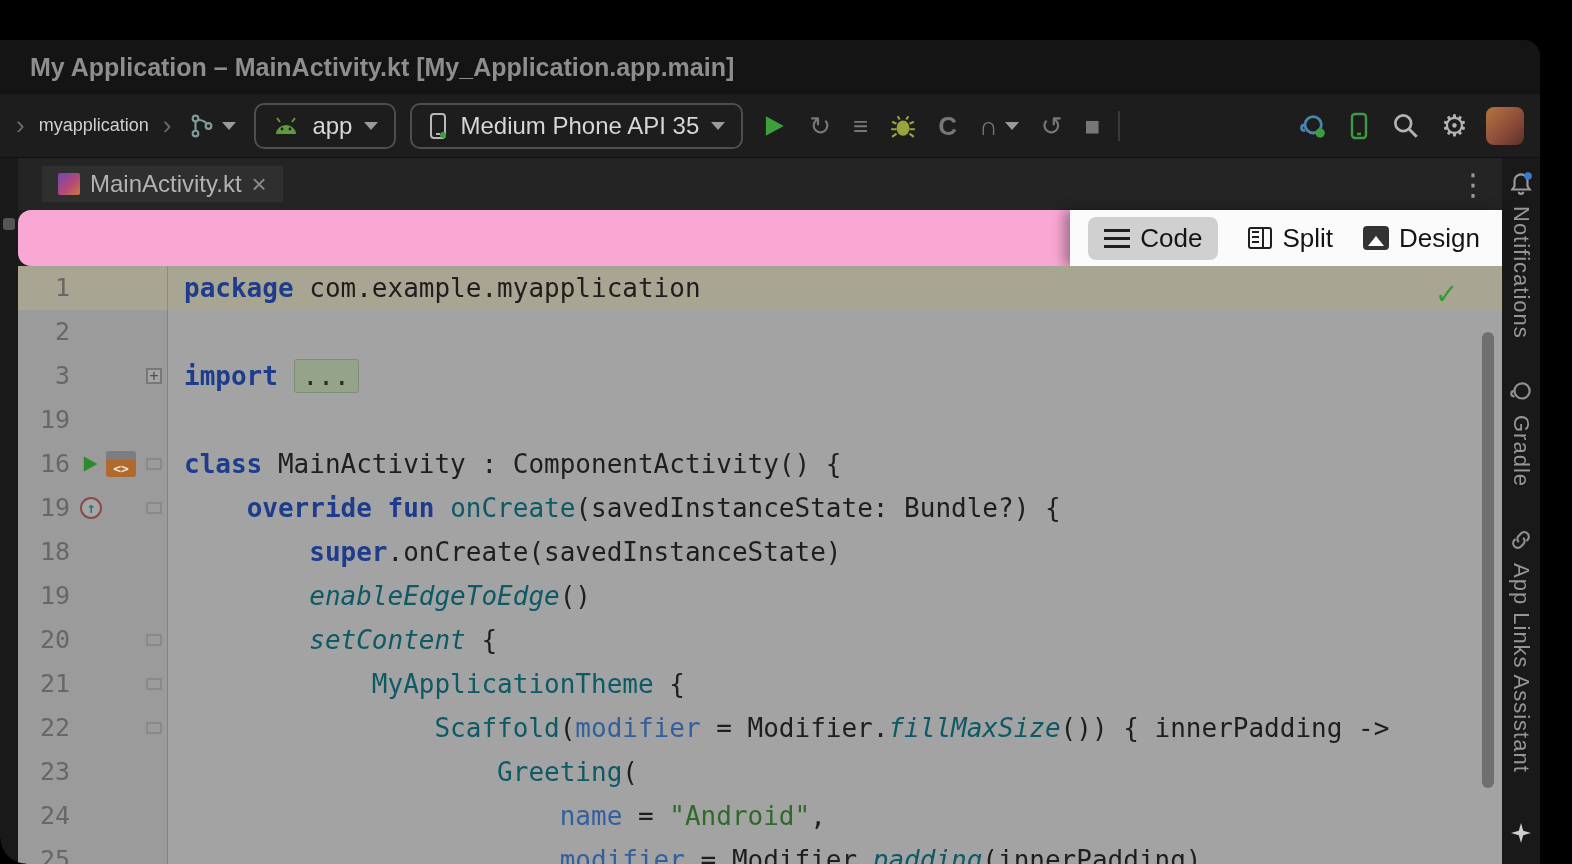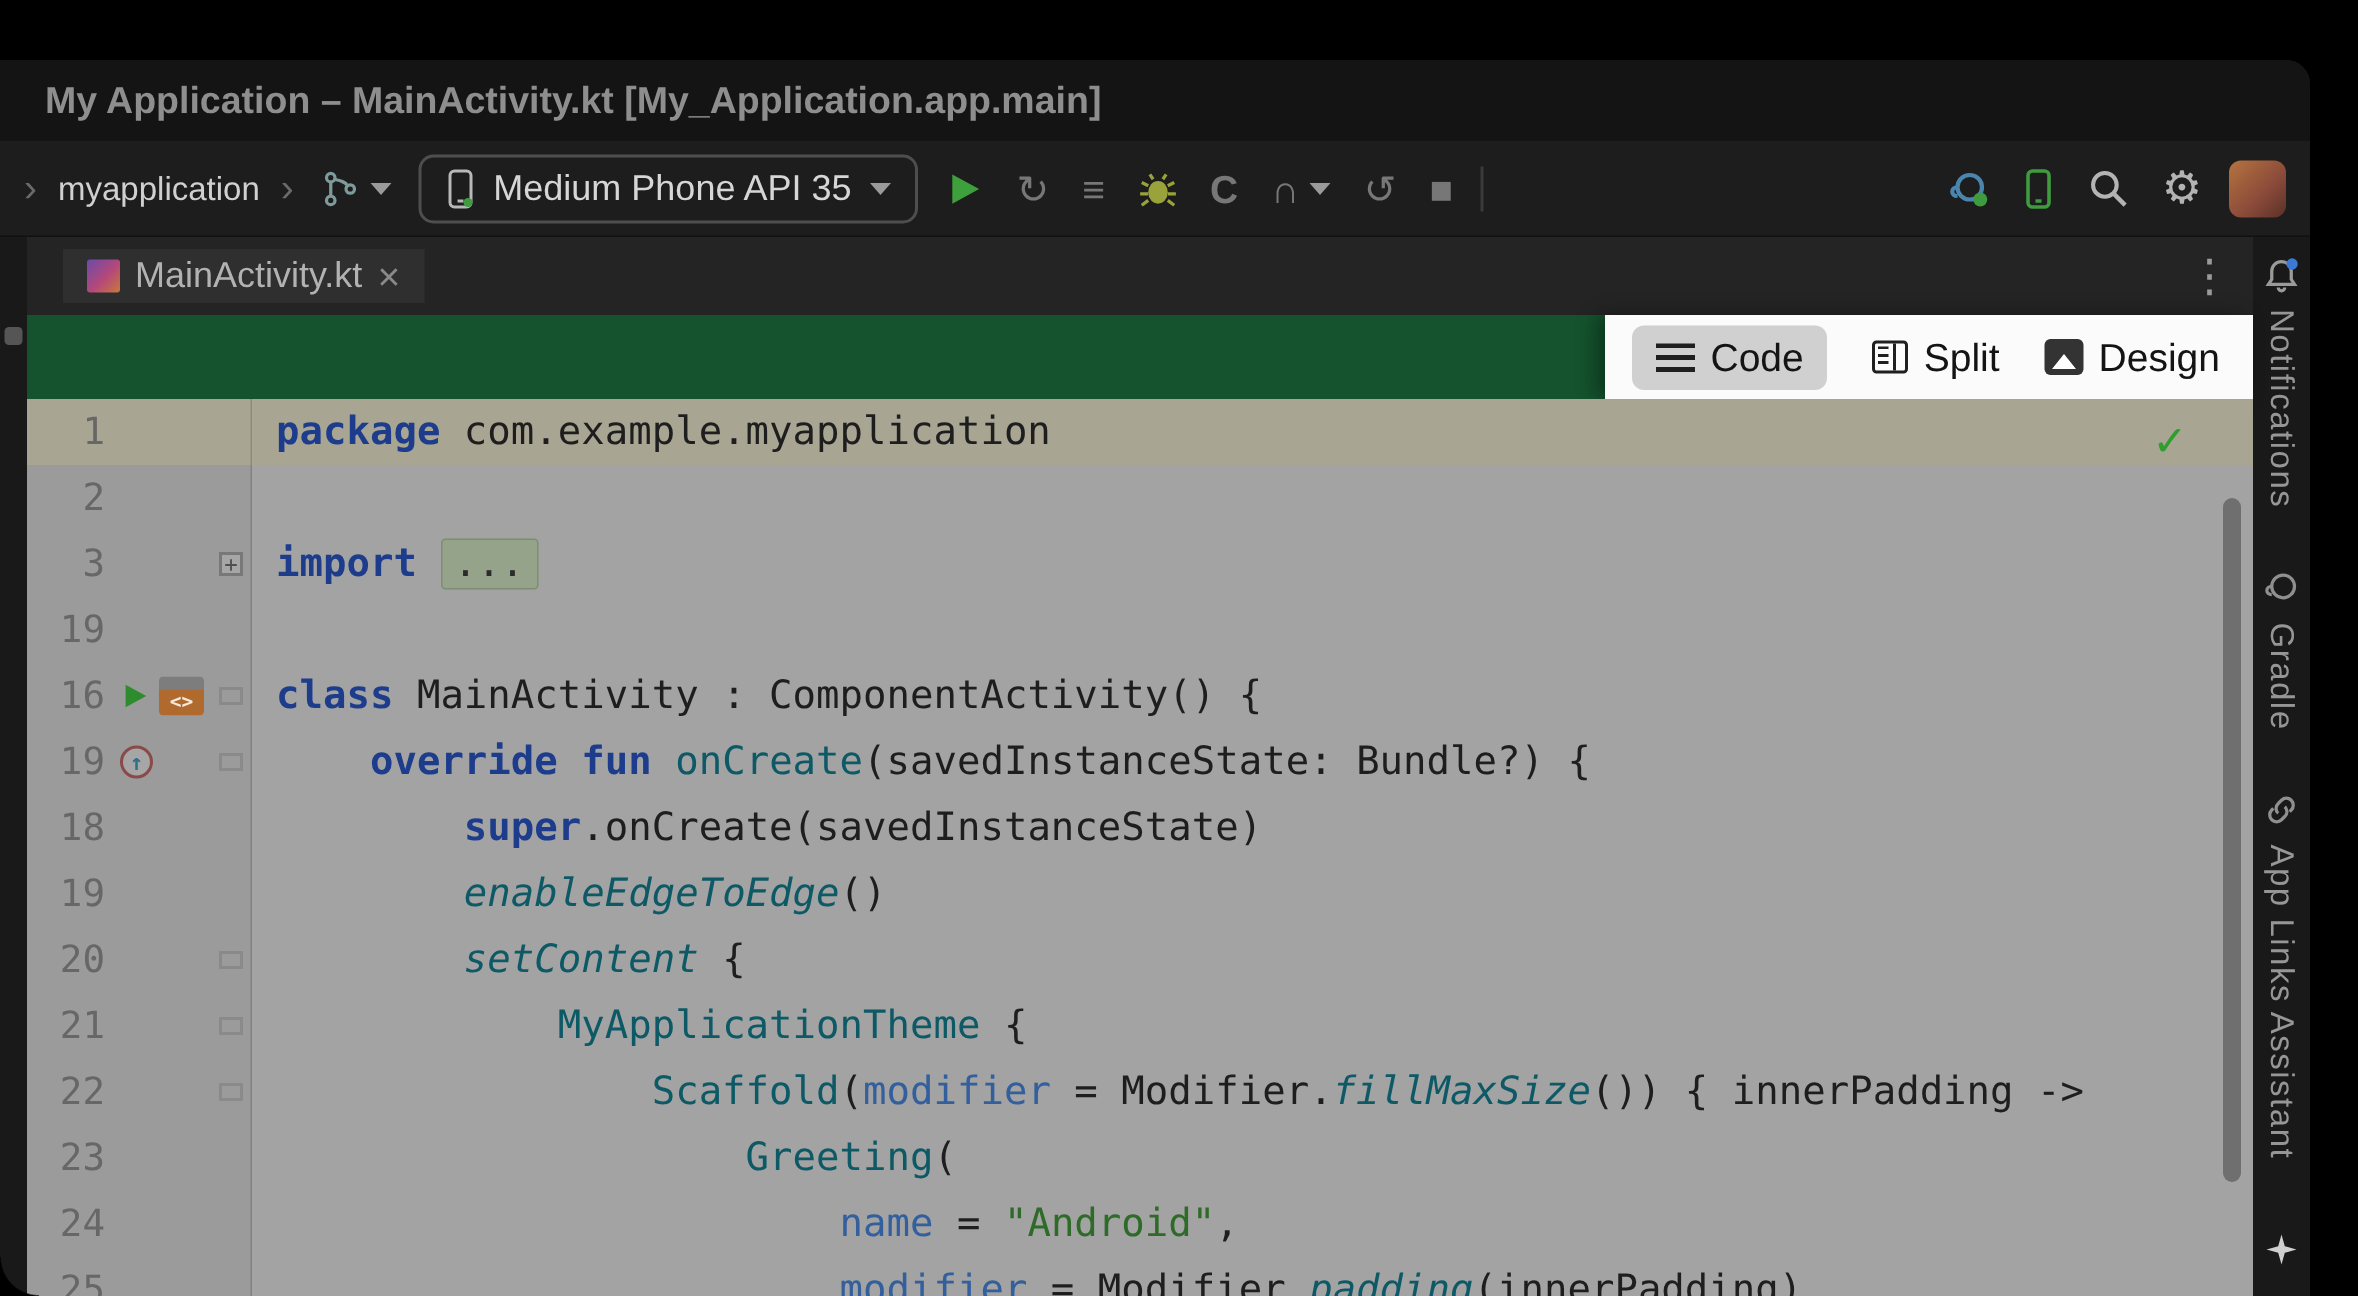--- a/index.html
+++ b/index.html
@@ -11,21 +11,21 @@
             display:flex; flex-direction:column; }
 
   
   .titlebar { height:54px; background:#141414; display:flex; align-items:center;
               padding-left:30px; flex:none; }
   .titlebar span { color:#8e8e8e; font-size:25px; font-weight:bold; }
 
   
   .toolbar { height:64px; background:#1d1d1d; display:flex; align-items:center;
              padding:0 16px; gap:14px; flex:none; border-bottom:1px solid #111; }
-  .crumb { background:none; border:none; color:#d0d0d0; font-size:22px; cursor:pointer; }
+  .crumb { background:none; border:none; color:#d0d0d0; font-size:18px; cursor:pointer; }
   .crumb-chev { color:#6a6a6a; font-size:26px; }
   .tbtn { background:none; border:none; display:flex; align-items:center; gap:7px;
           color:#8f8f8f; font-size:25px; cursor:pointer; padding:4px; }
   .tbtn.dim { color:#777; }
   .caret { width:0; height:0; border-left:7px solid transparent;
            border-right:7px solid transparent; border-top:8px solid #9a9a9a; display:inline-block; }
   .pill { display:flex; align-items:center; gap:12px; height:46px; padding:0 16px;
           border:2px solid #4e4e4e; border-radius:10px; background:transparent;
           color:#d6d6d6; font-size:24px; cursor:pointer; }
   .vsep { width:2px; height:30px; background:#3a3a3a; }
@@ -49,21 +49,21 @@
          display:flex; align-items:center; gap:10px; cursor:pointer; }
   .tab-label { color:#b2b2b2; font-size:24px; }
   .kt-icon { width:22px; height:22px;
              background:linear-gradient(135deg,#6a4ba8 0%, #b5487a 55%, #c87a3a 100%);
              border-radius:2px; }
   .tab-close { color:#8a8a8a; font-size:26px; line-height:1; }
   .kebab { margin-left:auto; margin-right:14px; color:#9a9a9a; font-size:30px;
            background:none; border:none; cursor:pointer; }
 
   
-  .editor-header { height:56px; background:#14532d; position:relative; flex:none; }
+  .editor-header { height:56px; background:#f9a8d4; position:relative; flex:none;border-radius:13px; }
   .view-toggle { position:absolute; right:0; top:0; height:100%; width:432px;
                  background:#fbfbfb; display:flex; align-items:center;
                  justify-content:flex-end; gap:30px; padding:0 22px;
                  box-shadow:-6px 0 12px rgba(0,0,0,.35); }
   .vt-btn { display:flex; align-items:center; gap:10px; background:none; border:none;
             font-size:26px; color:#141414; cursor:pointer;
             font-family:"Liberation Sans", sans-serif; }
   .vt-btn.selected { background:#d0d0d0; border-radius:8px; padding:6px 16px; }
   .code-ico { width:26px; height:19px;
               background:repeating-linear-gradient(to bottom,#1f1f1f 0 3px,transparent 3px 8px); }
@@ -144,20 +144,30 @@
     <button class="tbtn">
       <svg width="26" height="26" viewBox="0 0 24 24">
         <circle cx="6" cy="5" r="2.6" fill="none" stroke="#7f9a9a" stroke-width="2"></circle>
         <circle cx="6" cy="19" r="2.6" fill="none" stroke="#7f9a9a" stroke-width="2"></circle>
         <circle cx="18" cy="12" r="2.6" fill="none" stroke="#7f9a9a" stroke-width="2"></circle>
         <path d="M6 8v8M8 6c6 1 8 3 8 4" fill="none" stroke="#7f9a9a" stroke-width="2"></path>
       </svg>
       <span class="caret"></span>
     </button>
 
+    <button class="pill">
+      <svg width="28" height="20" viewBox="0 0 28 20">
+        <path d="M4 18a10 9 0 0 1 20 0z" fill="#5f9b3c"></path>
+        <path d="M8 6 5 2M20 6l3-4" stroke="#5f9b3c" stroke-width="2"></path>
+        <circle cx="10" cy="13" r="1.4" fill="#1d1d1d"></circle>
+          <circle cx="18" cy="13" r="1.4" fill="#1d1d1d"></circle>
+      </svg>
+      <span>app</span>
+      <span class="caret"></span>
+    </button>
 
     <button class="pill">
       <svg width="20" height="28" viewBox="0 0 20 28">
         <rect x="3" y="2" width="14" height="24" rx="3" fill="none" stroke="#b8b8b8" stroke-width="2"></rect>
         <path d="M8 22h4" stroke="#b8b8b8" stroke-width="2"></path>
         <circle cx="15" cy="23" r="3" fill="#3f9b3f"></circle>
       </svg>
       <span>Medium Phone API 35</span>
       <span class="caret"></span>
     </button>

